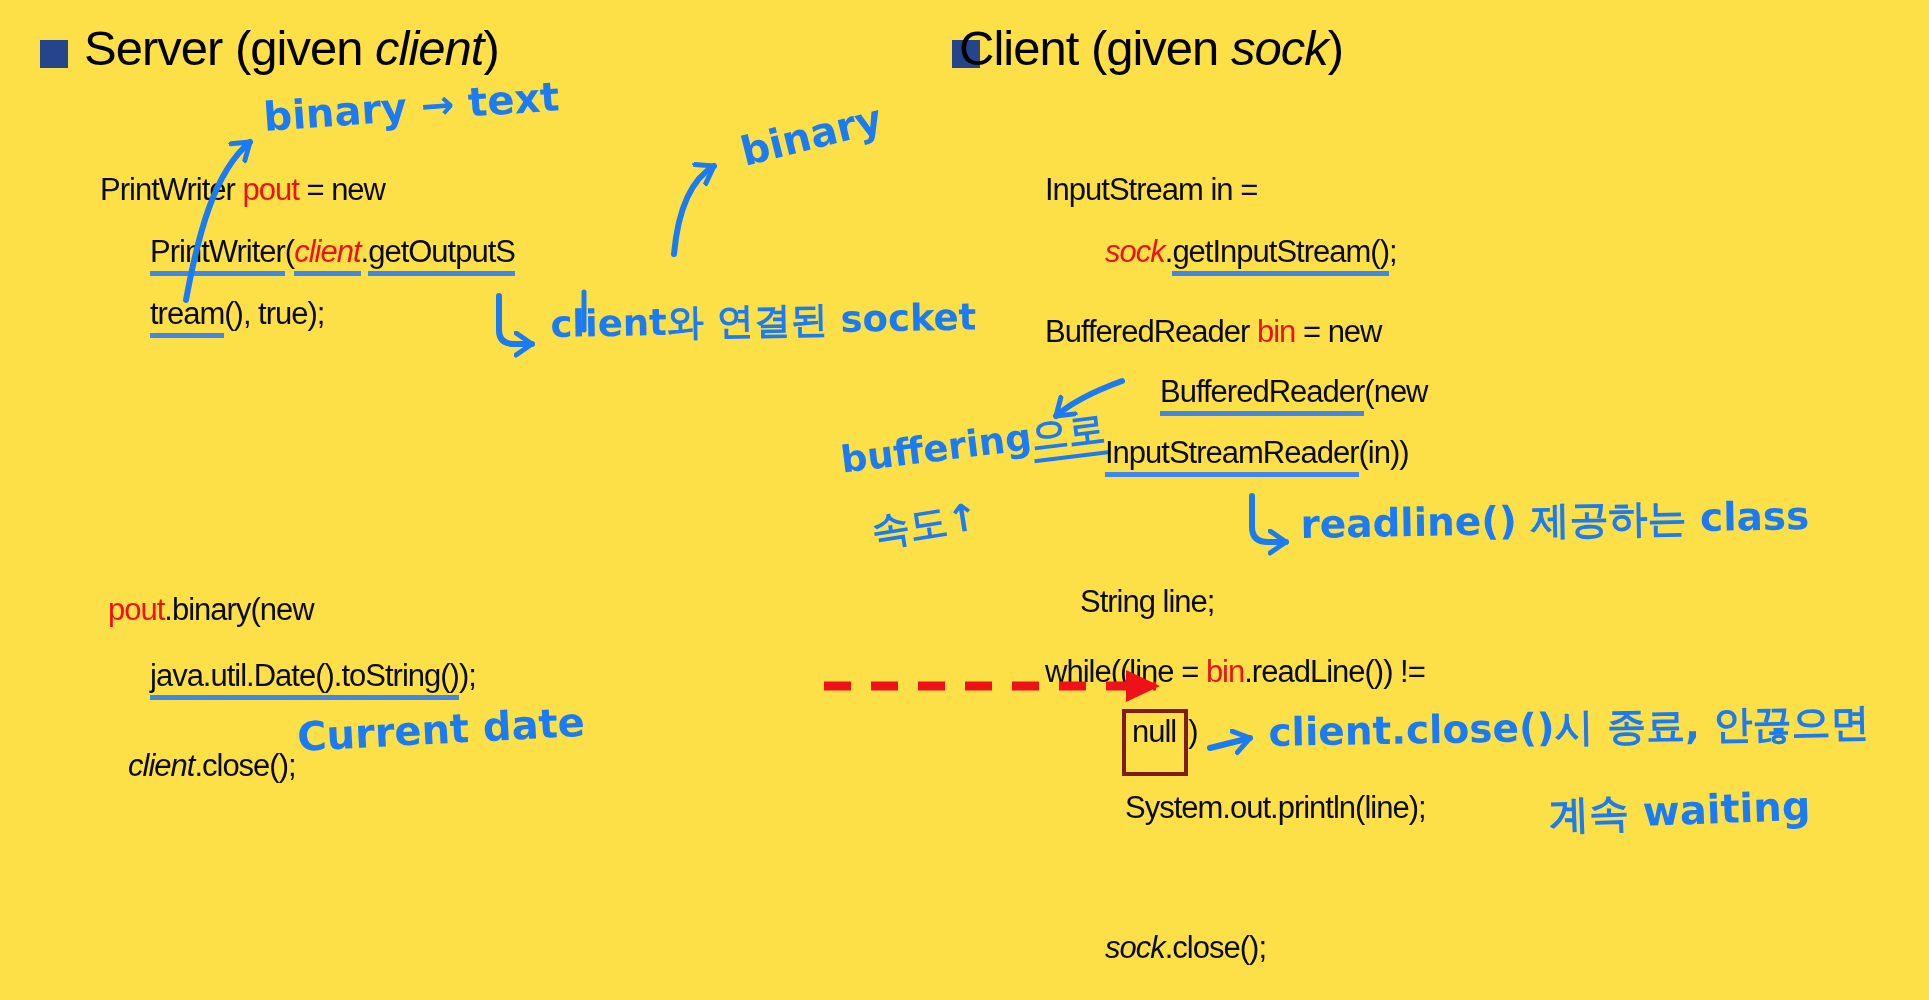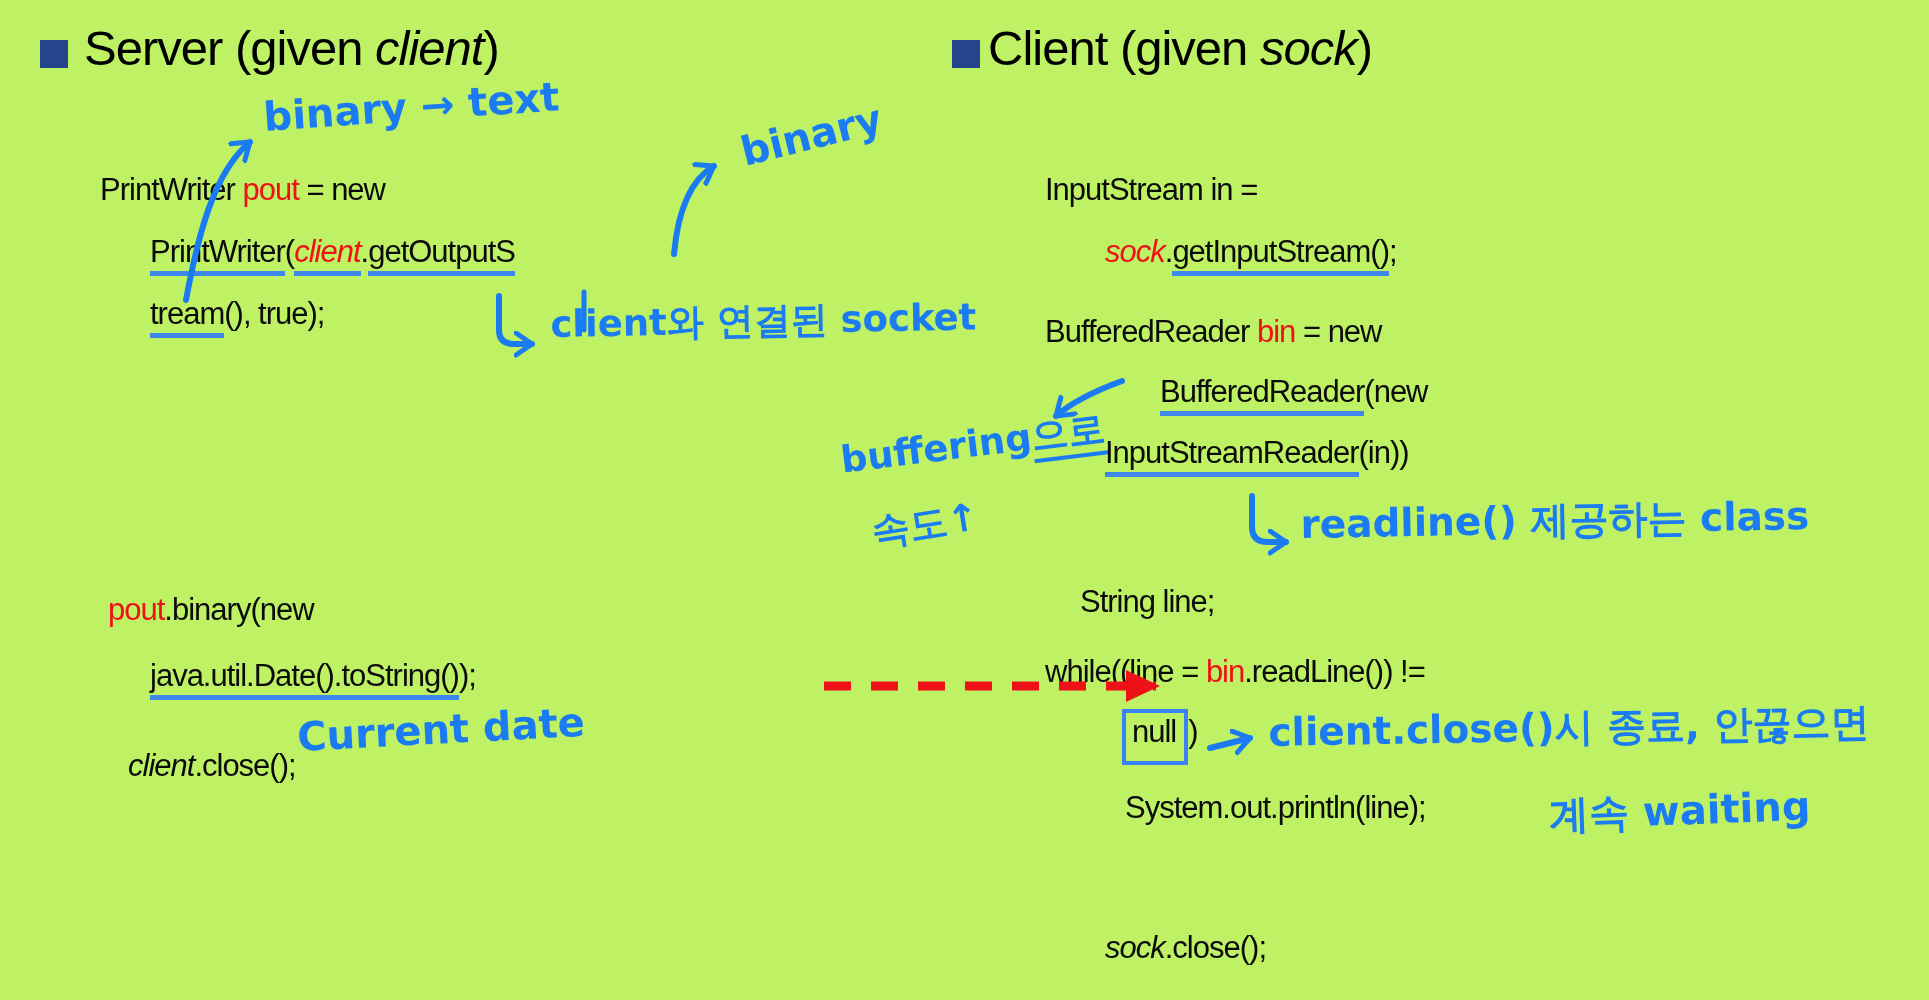--- a/index.html
+++ b/index.html
@@ -1,27 +1,27 @@
 <!DOCTYPE html>
 <html><head>
 <meta charset="utf-8">
 <style>
   html,body{margin:0;padding:0;background:#ffffff;}
-  .slide{position:relative;width:1929px;height:1000px;background:#bef264;overflow:hidden;
+  .slide{position:relative;width:1929px;height:1000px;background:#fde047;overflow:hidden;
          font-family:"Liberation Sans",sans-serif;}
   .sq{position:absolute;width:28px;height:28px;background:#24458c;}
   .heading{position:absolute;font-size:49px;color:#000;white-space:nowrap;letter-spacing:-1px;}
   .code{position:absolute;font-size:31px;color:#0b0b0b;white-space:nowrap;letter-spacing:-1px;}
   .it{font-style:italic;}
   .red{color:#ee1218;}
   .u{border-bottom:5px solid #3f87ec;padding-bottom:2px;}
   .hw{position:absolute;color:#1a7bf2;font-family:"DejaVu Sans",sans-serif;font-weight:bold;
       white-space:nowrap;transform-origin:left top;}
   .u2{border-bottom:4px solid #1a7bf2;padding-bottom:1px;}
-  .box{border:4px solid #3b82f6;padding:1px 8px 12px 6px;margin-top:32px;}
+  .box{border:4px solid #7f1d1d;padding:1px 8px 23px 6px;margin-top:32px;}
   .overlay{position:absolute;left:0;top:0;pointer-events:none;z-index:5;}
 </style>
 </head>
 <body>
 
 <div class="slide">
 
   <div class="sq" style="left:40px;top:40px;"></div>
   <div class="heading" style="left:84px;top:20px;"><span>Server (given </span><span class="it">client</span><span>)</span></div>
 
@@ -41,21 +41,21 @@
   <div class="code" style="left:150px;top:658px;"><span class="u">java.util.Date().toString()</span><span>);</span></div>
 
   <div class="hw" style="left:296px;top:714px;font-size:40px;transform:rotate(-3deg);">Current date</div>
 
   <div class="code" style="left:128px;top:748px;"><span class="it">client</span><span>.close();</span></div>
 
   <div class="hw" style="left:838px;top:436px;font-size:37px;transform:rotate(-7deg);"><span>buffering</span><span class="u2">으로</span></div>
   <div class="hw" style="left:868px;top:508px;font-size:38px;transform:rotate(-9deg);">속도↑</div>
 
   <div class="sq" style="left:952px;top:40px;"></div>
-  <div class="heading" style="left:988px;top:20px;"><span>Client (given </span><span class="it">sock</span><span>)</span></div>
+  <div class="heading" style="left:959px;top:20px;"><span>Client (given </span><span class="it">sock</span><span>)</span></div>
 
   <div class="code" style="left:1045px;top:172px;"><span>InputStream in =</span></div>
 
   <div class="code" style="left:1105px;top:234px;text-align:center;"><span class="red it">sock</span><span>.</span><span class="u">getInputStream()</span><span>;</span></div>
 
   <div class="code" style="left:1045px;top:314px;"><span>BufferedReader </span><span class="red">bin</span><span> = new</span></div>
 
   <div class="code" style="left:1160px;top:374px;"><span class="u">BufferedReader</span><span>(new</span></div>
 
   <div class="code" style="left:1105px;top:435px;"><span class="u">InputStreamReader</span><span>(in))</span></div>

